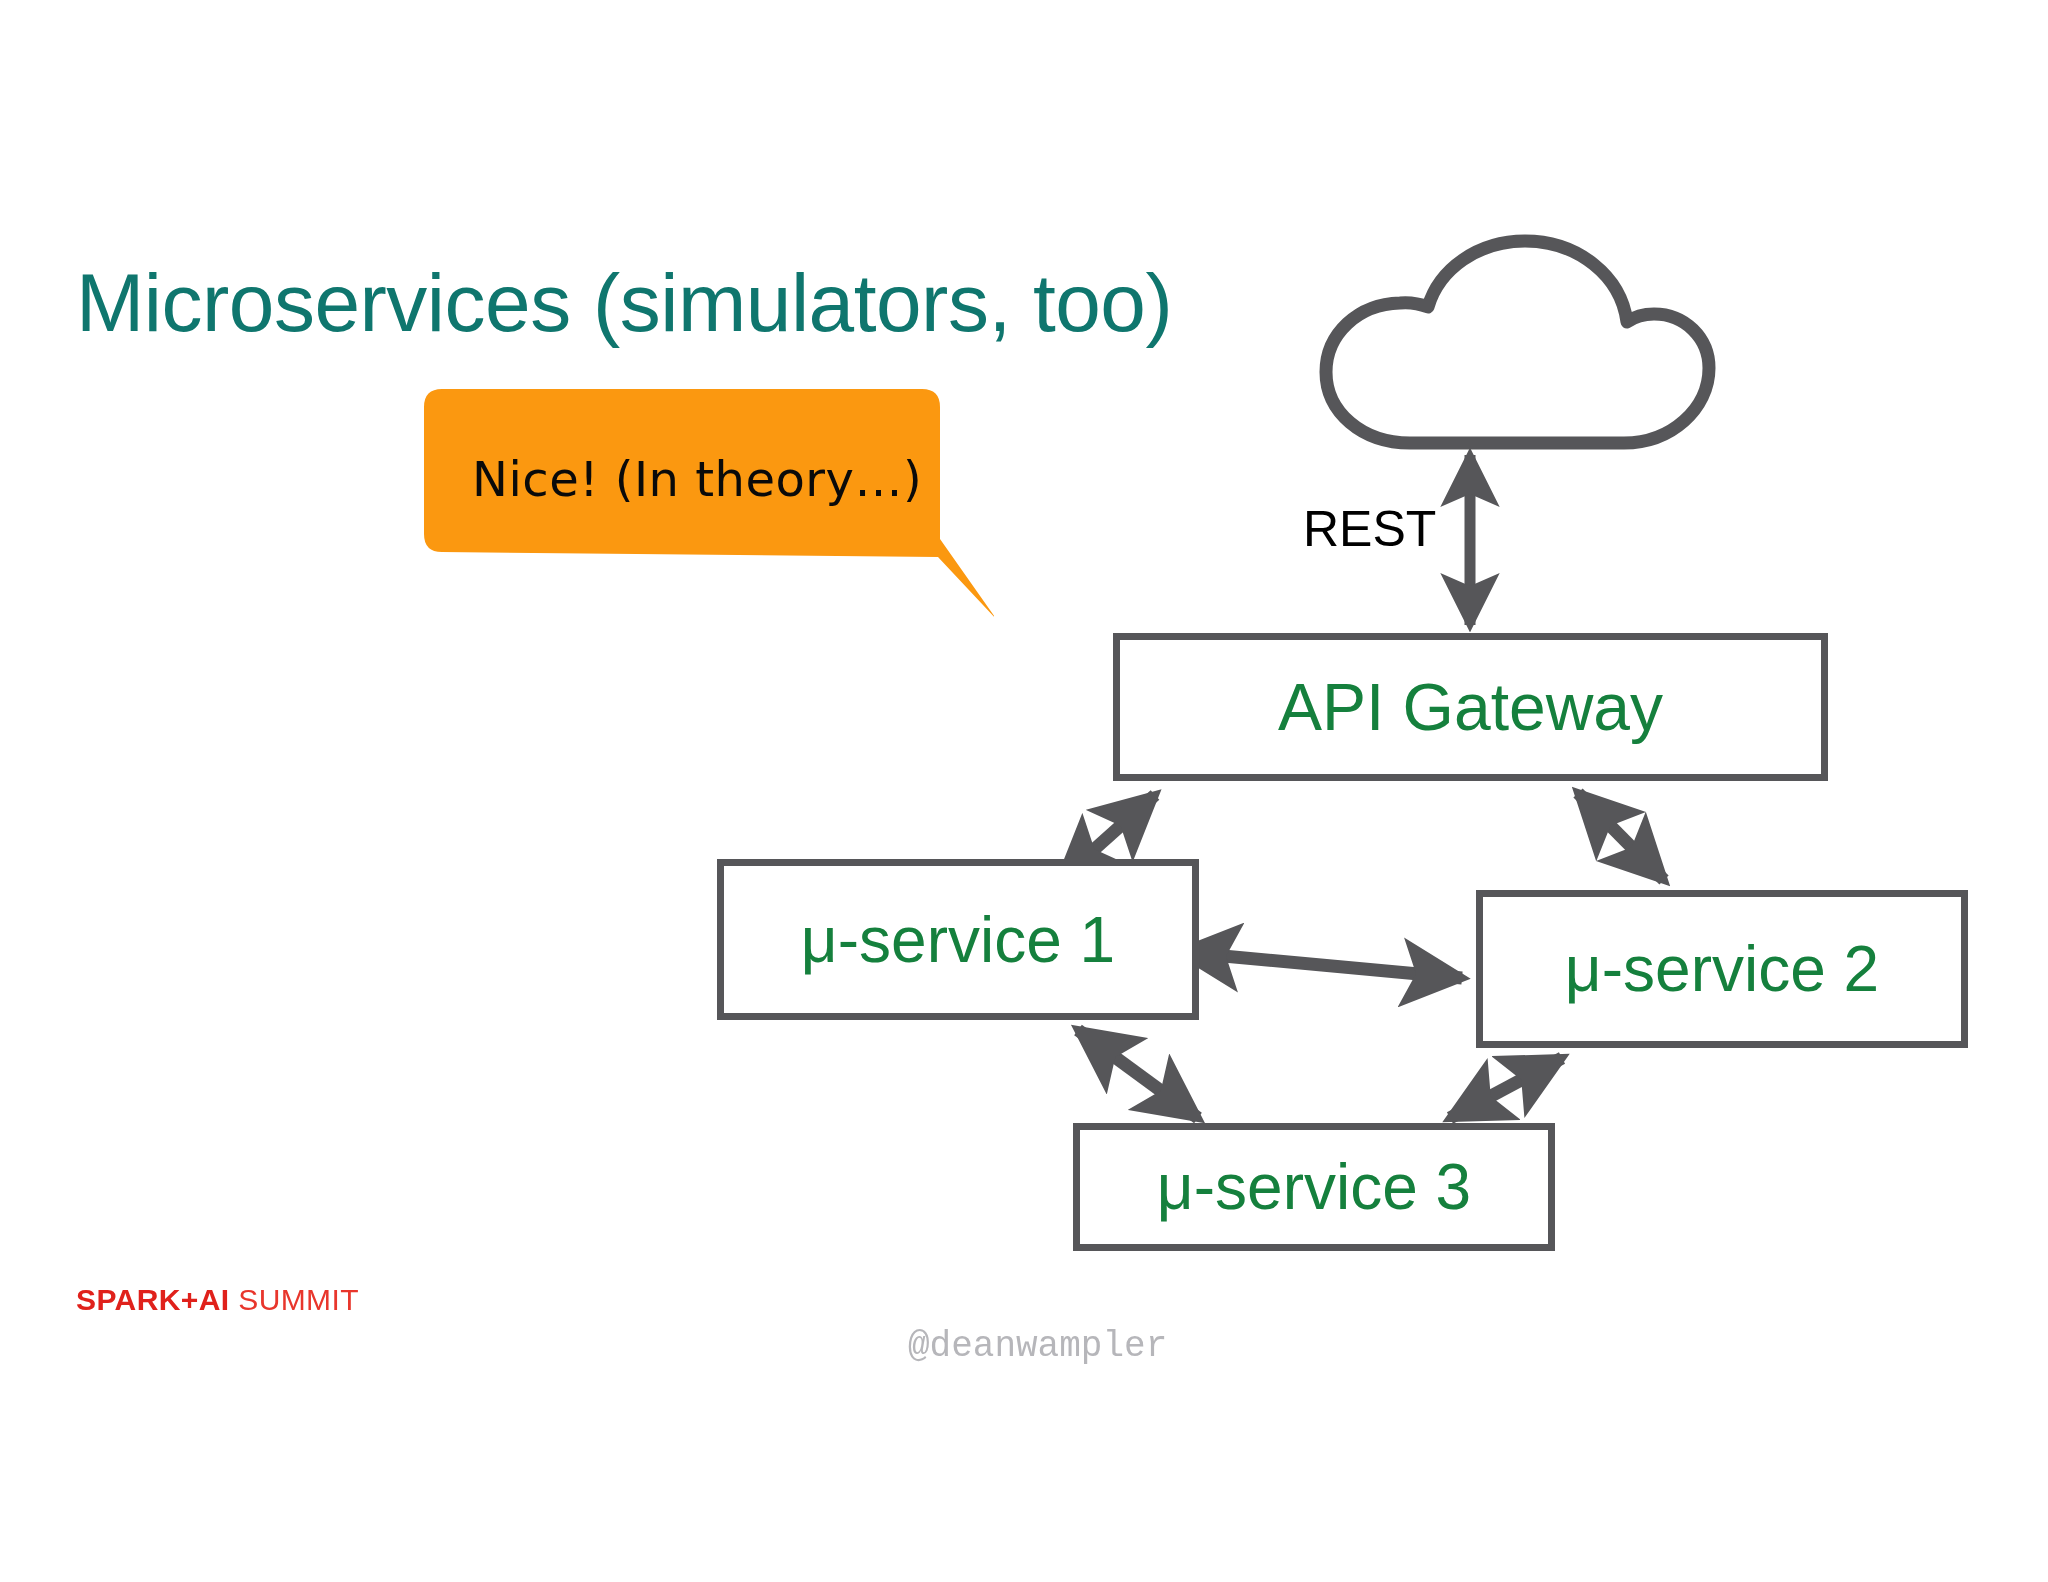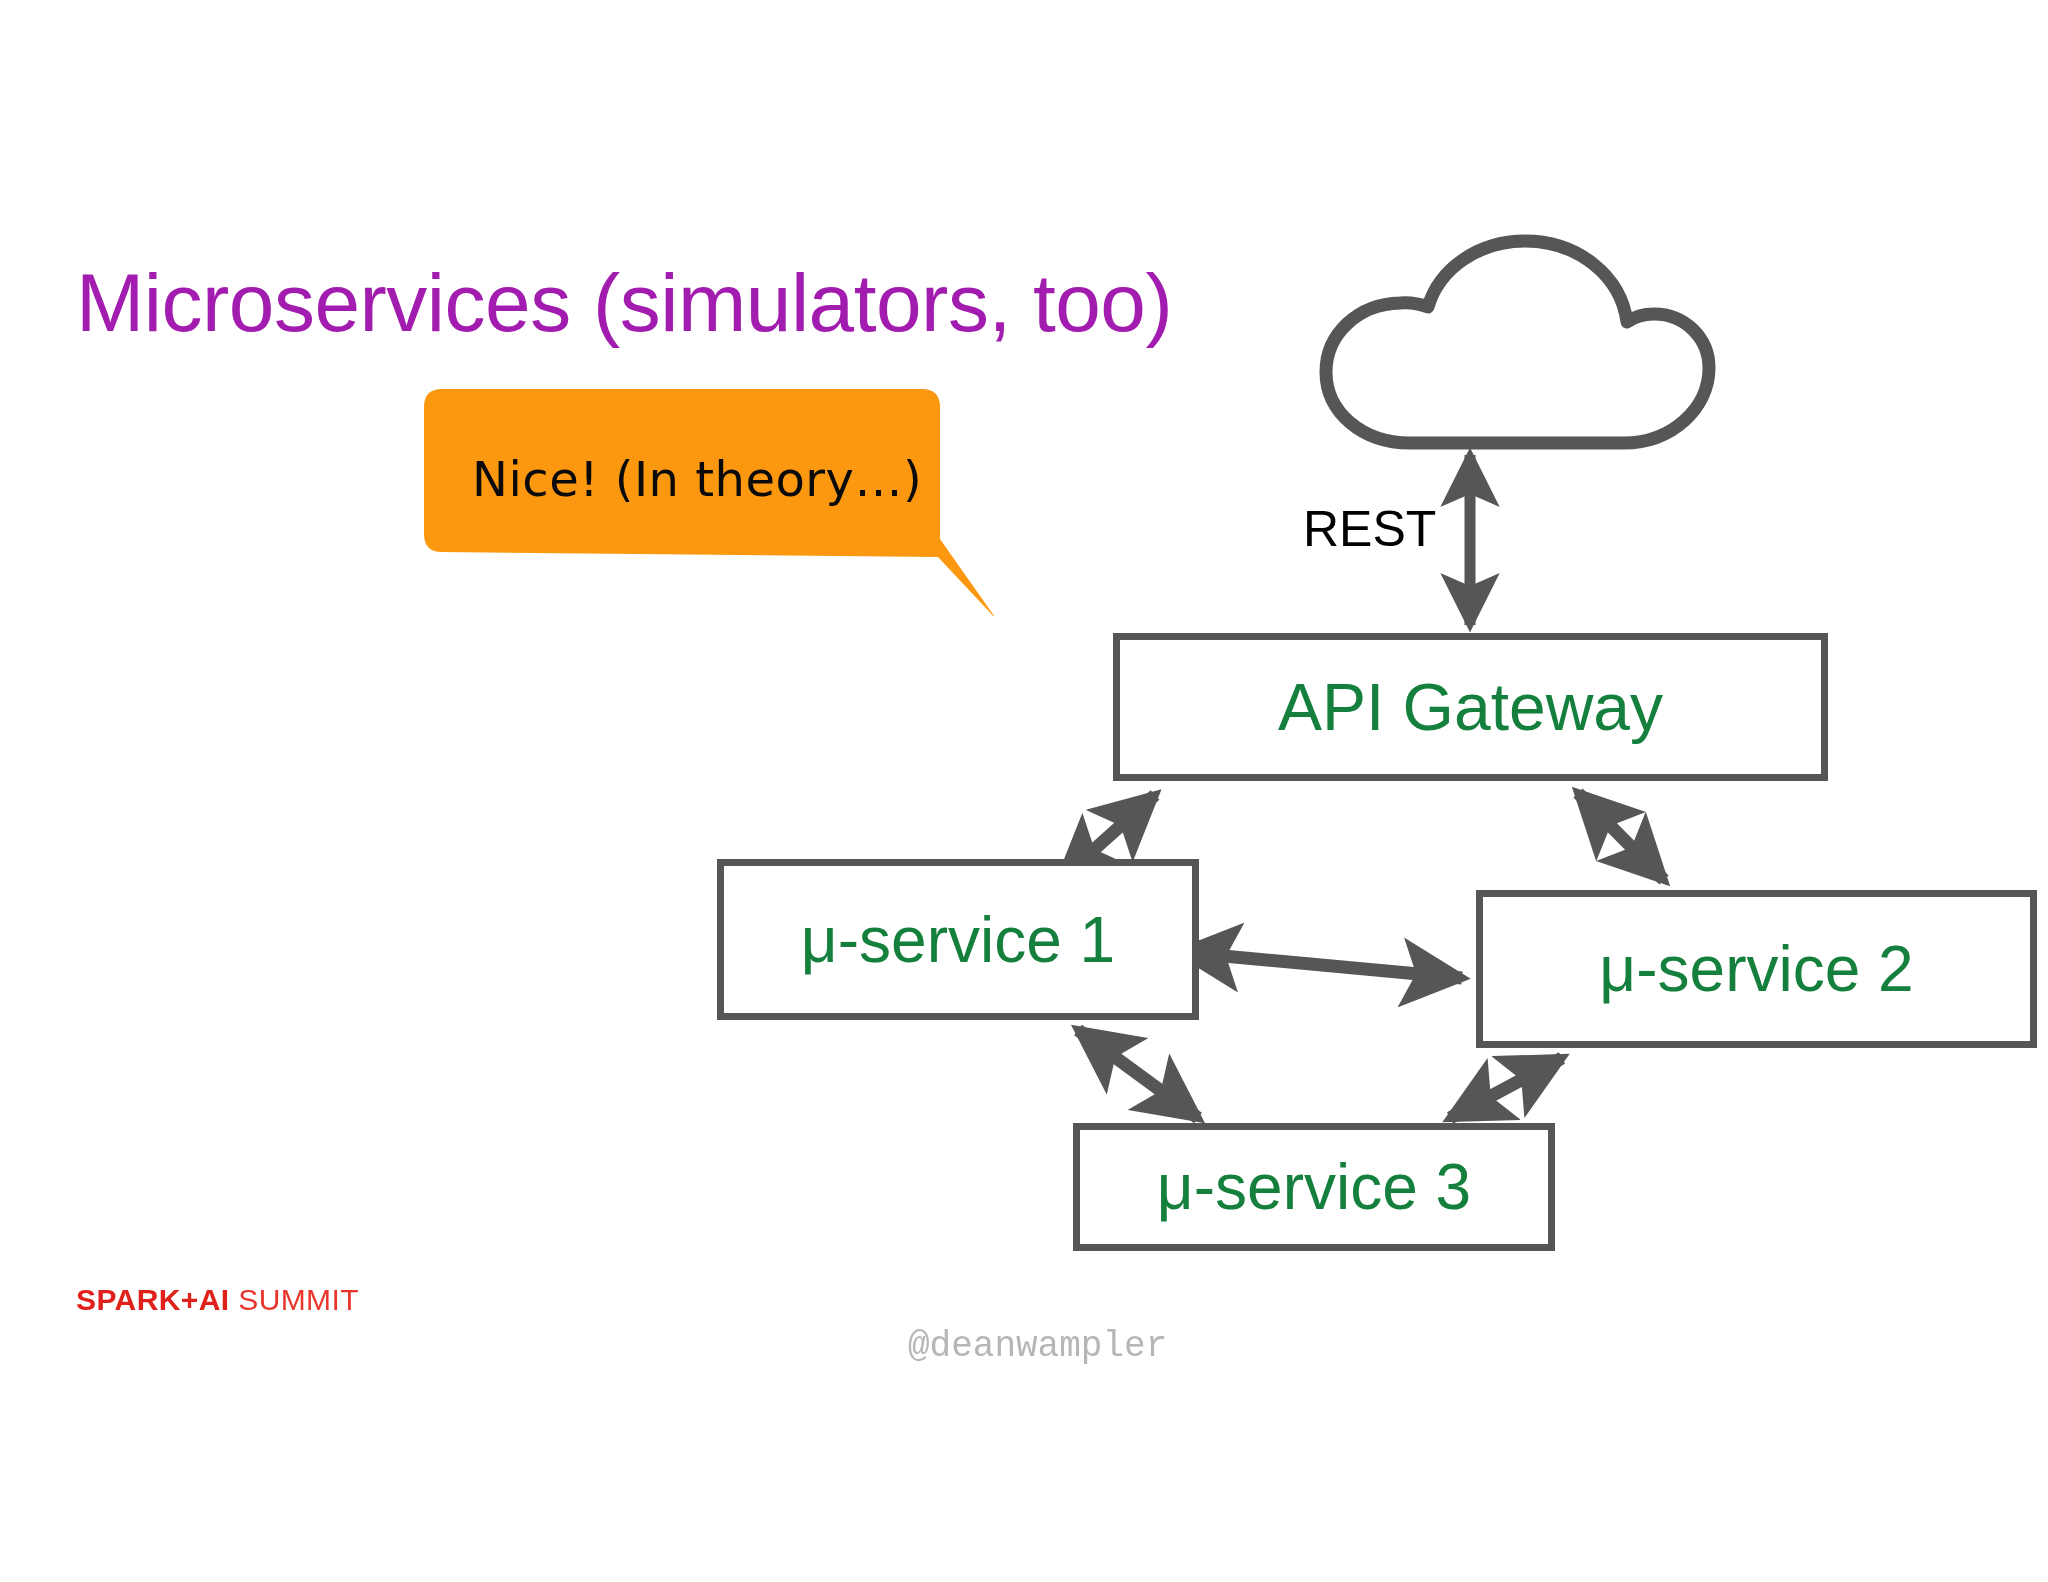--- a/index.html
+++ b/index.html
@@ -18,21 +18,21 @@
     overflow: hidden;
   }
 
   
   #slide-title {
     position: absolute;
     left: 76px;
     top: 262px;
     font-size: 82px;
     line-height: 1.0;
-    color: #a21caf;
+    color: #0f766e;
     font-family: "Liberation Sans", sans-serif;
     font-weight: 400;
     white-space: nowrap;
     letter-spacing: -0.5px;
   }
 
   
   #callout {
     position: absolute;
     left: 424px;
@@ -83,21 +83,21 @@
     width: 715px; height: 148px;
     font-size: 66px;
   }
   #node-svc1 {
     left: 717px; top: 859px;
     width: 482px; height: 161px;
     font-size: 64px;
   }
   #node-svc2 {
     left: 1476px; top: 890px;
-    width: 561px; height: 158px;
+    width: 492px; height: 158px;
     font-size: 64px;
   }
   #node-svc3 {
     left: 1073px; top: 1123px;
     width: 482px; height: 128px;
     font-size: 64px;
   }
 
   
   #rest-label {

